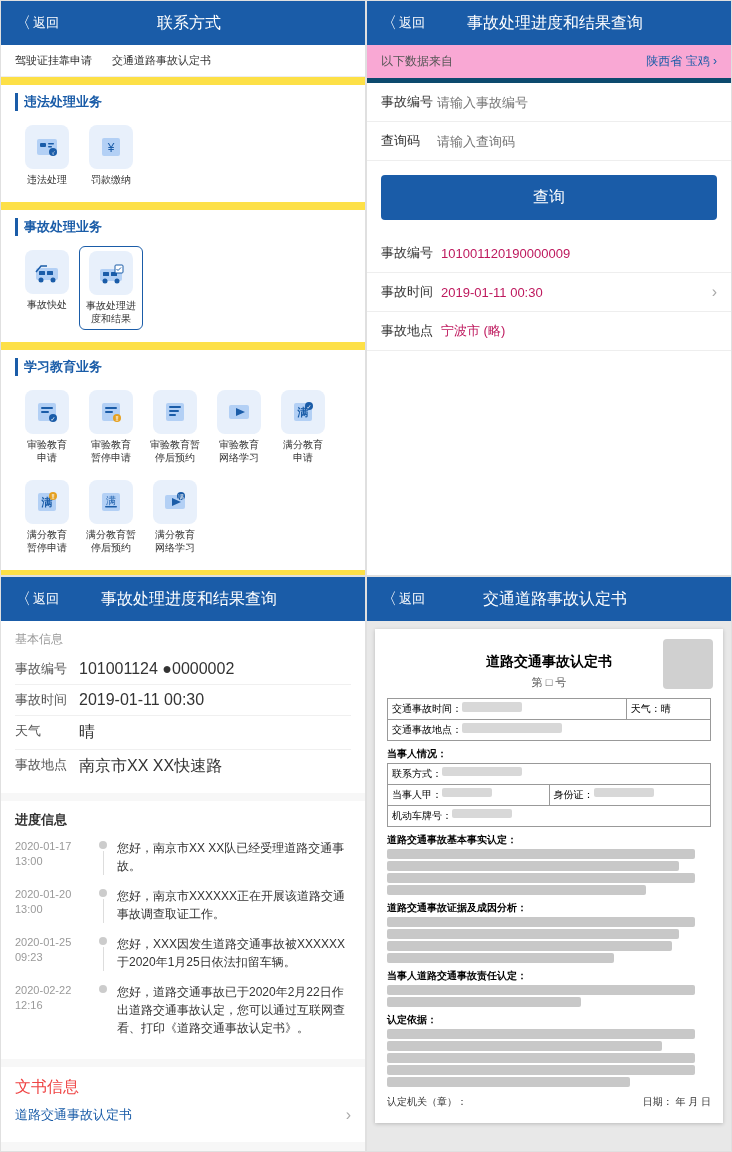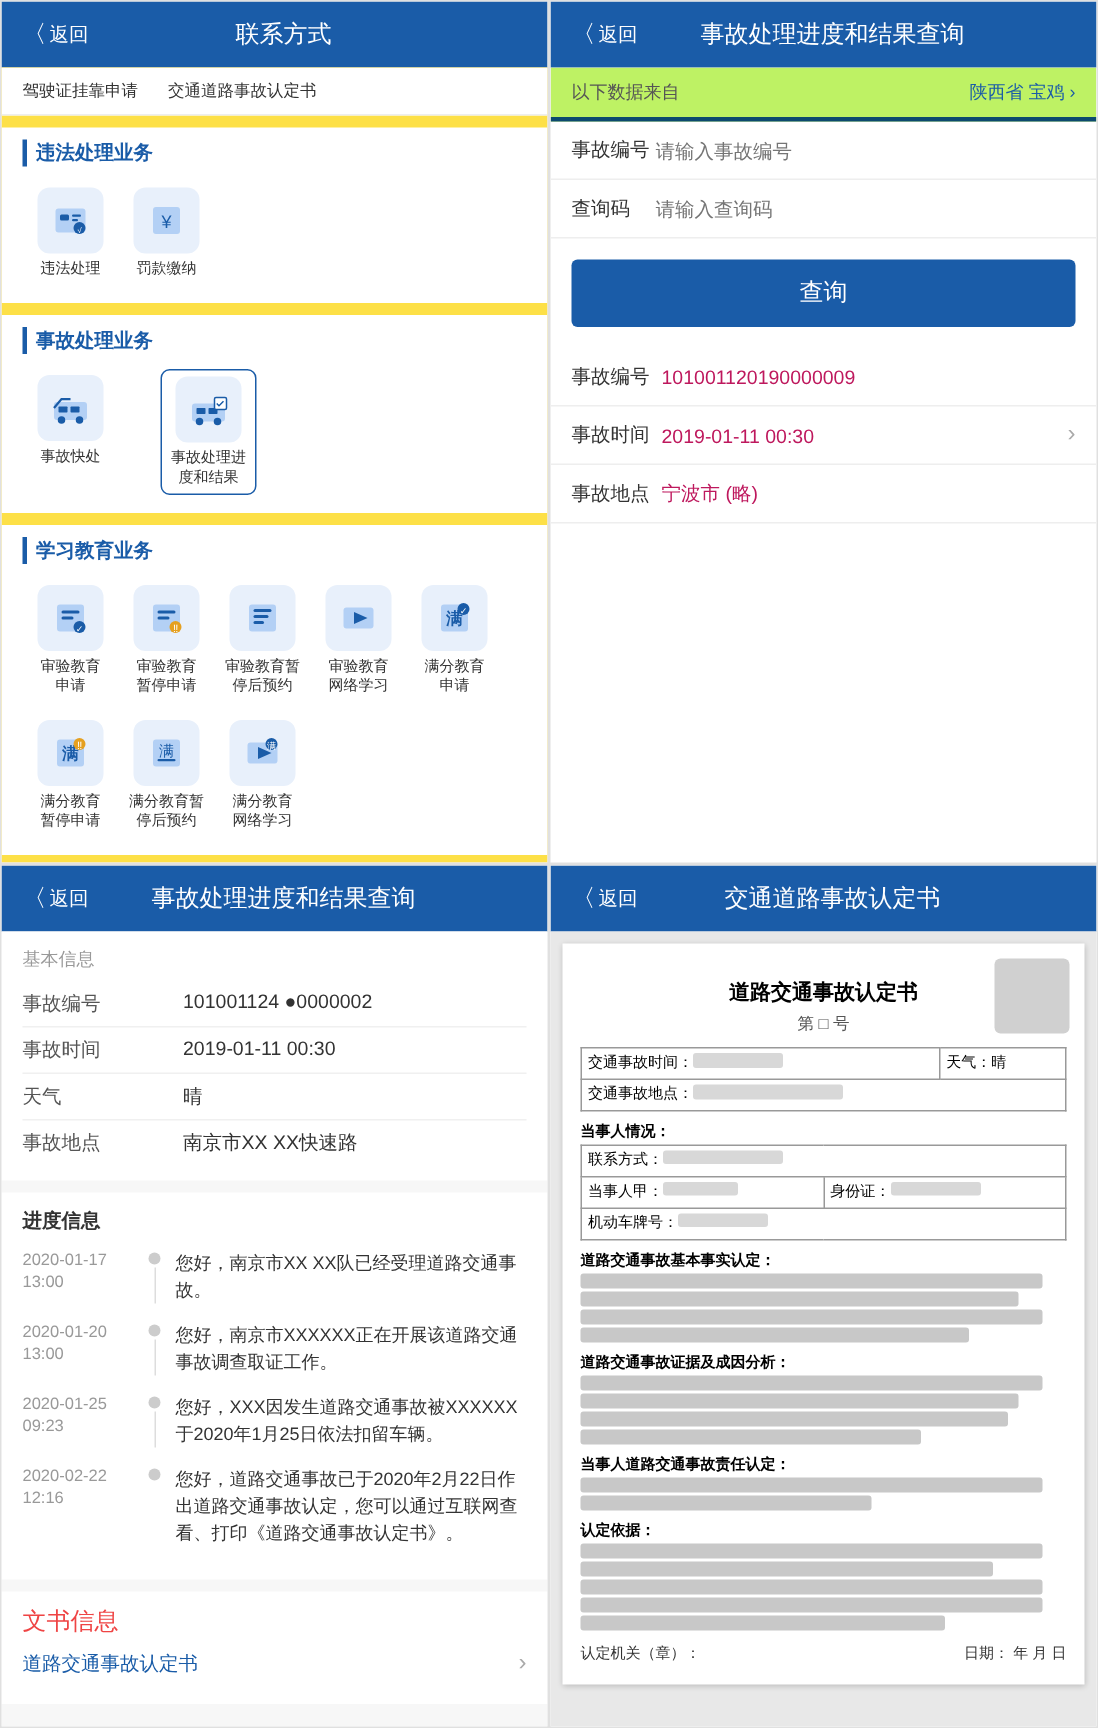--- a/index.html
+++ b/index.html
@@ -104,21 +104,20 @@
       width: 64px;
       display: flex;
       flex-direction: column;
       align-items: center;
       cursor: pointer;
       padding: 4px 2px;
     }
     .icon-item.highlighted {
       border: 1.5px solid #1a5ca8;
       border-radius: 6px;
-      margin-left: 28px;
     }
     .icon-box {
       width: 44px;
       height: 44px;
       background: #e8f0fb;
       border-radius: 8px;
       display: flex;
       align-items: center;
       justify-content: center;
       margin-bottom: 4px;
@@ -141,22 +140,22 @@
       overflow-y: auto;
       padding: 0;
     }
     .data-source-bar {
       display: flex;
       justify-content: space-between;
       align-items: flex-end;
       padding: 8px 14px;
       font-size: 12px;
       color: #555;
-      background: #bef264;
-      border-bottom: 3px solid #0c4a6e;
+      background: #f9a8d4;
+      border-bottom: 5px solid #0c4a6e;
     }
     .data-source-bar .region {
       color: #1a5ca8;
       font-weight: 500;
     }
     .form-field {
       display: flex;
       align-items: center;
       padding: 10px 14px;
       border-bottom: 1px solid #eee;
@@ -236,24 +235,23 @@
       border-bottom: 1px solid #f0f0f0;
     }
     .detail-row:last-child { border-bottom: none; }
     .detail-row .dl {
       width: 64px;
       font-size: 13px;
       color: #555;
       flex-shrink: 0;
     }
     .detail-row .dv {
-      font-size: 13px;
+      font-size: 16px;
       color: #333;
       flex: 1;
-      margin-left: 43px;
     }
 
     .progress-section {
       background: #fff;
       margin-bottom: 8px;
       padding: 10px 14px;
     }
     .progress-title {
       font-size: 13px;
       color: #333;

